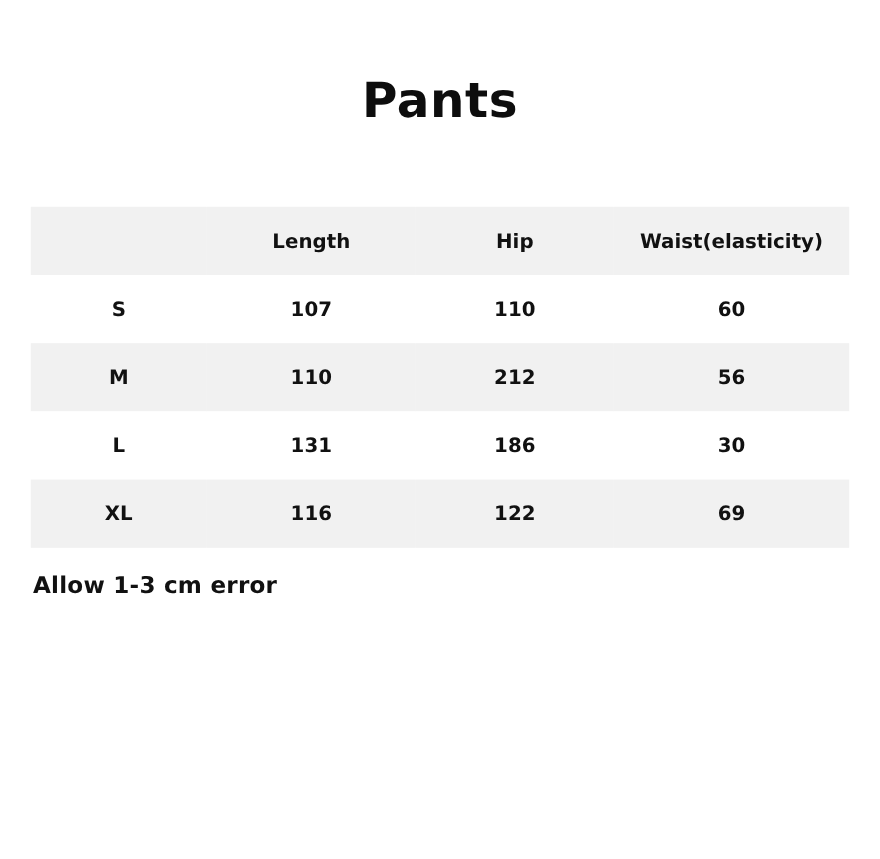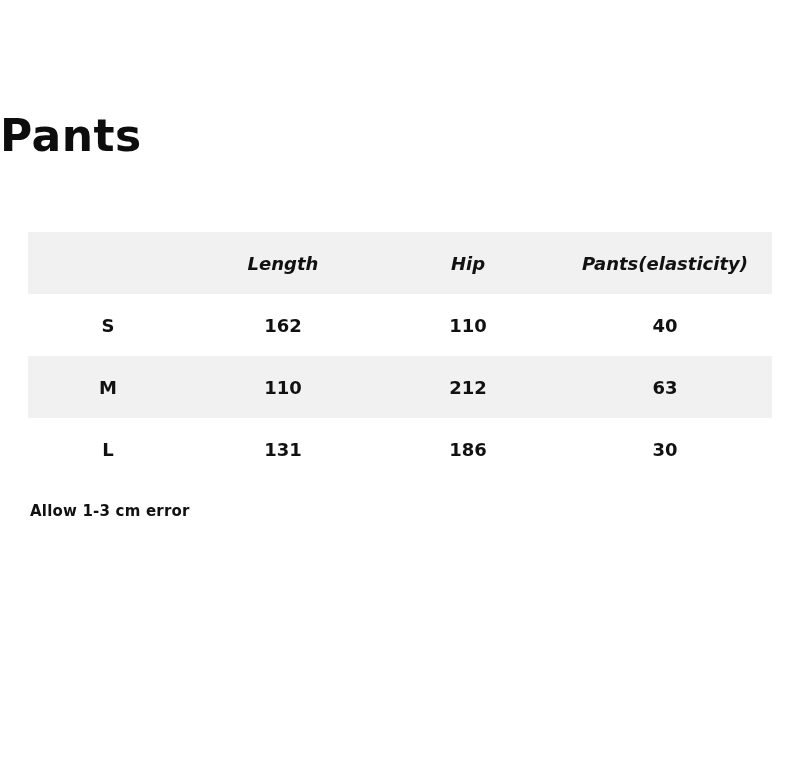--- a/index.html
+++ b/index.html
@@ -14,27 +14,27 @@
     color: #111111;
     overflow: hidden;
   }
   .page {
     position: relative;
     width: 800px;
     height: 781px;
     box-sizing: border-box;
   }
   .title {
-    text-align: left;
+    text-align: center;
     font-size: 44px;
     font-weight: 700;
     letter-spacing: 0.5px;
     color: #0d0d0d;
     margin: 0;
-    padding-top: 112px;
+    padding-top: 68px;
     line-height: 1.1;
   }
   .table-wrap {
     margin-top: 72px;
     padding: 0 28px;
   }
   table.size-table {
     width: 744px;
     border-collapse: collapse;
     table-layout: fixed;
@@ -48,35 +48,34 @@
     height: 62px;
     vertical-align: middle;
     padding: 0;
     border: none;
   }
   table.size-table th {
     font-size: 18px;
   }
   thead tr {
     background: #f1f1f1;
-    font-style: italic;
   }
   tbody tr.odd {
     background: #ffffff;
   }
   tbody tr.even {
     background: #f1f1f1;
   }
   col.c-size { width: 160px; }
   col.c-col1 { width: 190px; }
   col.c-col2 { width: 180px; }
   col.c-col3 { width: 214px; }
   .note {
     padding: 22px 28px 0 30px;
-    font-size: 15px;
+    font-size: 21px;
     font-weight: 700;
     color: #111111;
     letter-spacing: 0.2px;
   }
 </style>
 </head>
 <body>
 
 <div class="page">
 
@@ -88,41 +87,47 @@
         <col class="c-size">
         <col class="c-col1">
         <col class="c-col2">
         <col class="c-col3">
       </colgroup>
       <thead>
         <tr>
           <th></th>
           <th>Length</th>
           <th>Hip</th>
-          <th>Pants(elasticity)</th>
+          <th>Waist(elasticity)</th>
         </tr>
       </thead>
       <tbody>
         <tr class="odd">
           <td>S</td>
-          <td>162</td>
+          <td>107</td>
           <td>110</td>
-          <td>40</td>
+          <td>60</td>
         </tr>
         <tr class="even">
           <td>M</td>
           <td>110</td>
           <td>212</td>
-          <td>63</td>
+          <td>56</td>
         </tr>
         <tr class="odd">
           <td>L</td>
           <td>131</td>
           <td>186</td>
           <td>30</td>
+        </tr>
+        <tr class="even">
+          <td>XL</td>
+          <td>116</td>
+          <td>122</td>
+          <td>69</td>
         </tr>
       </tbody>
     </table>
   </div>
 
   <div class="note">Allow 1-3 cm error</div>
 
 </div>
 
 </body></html>

